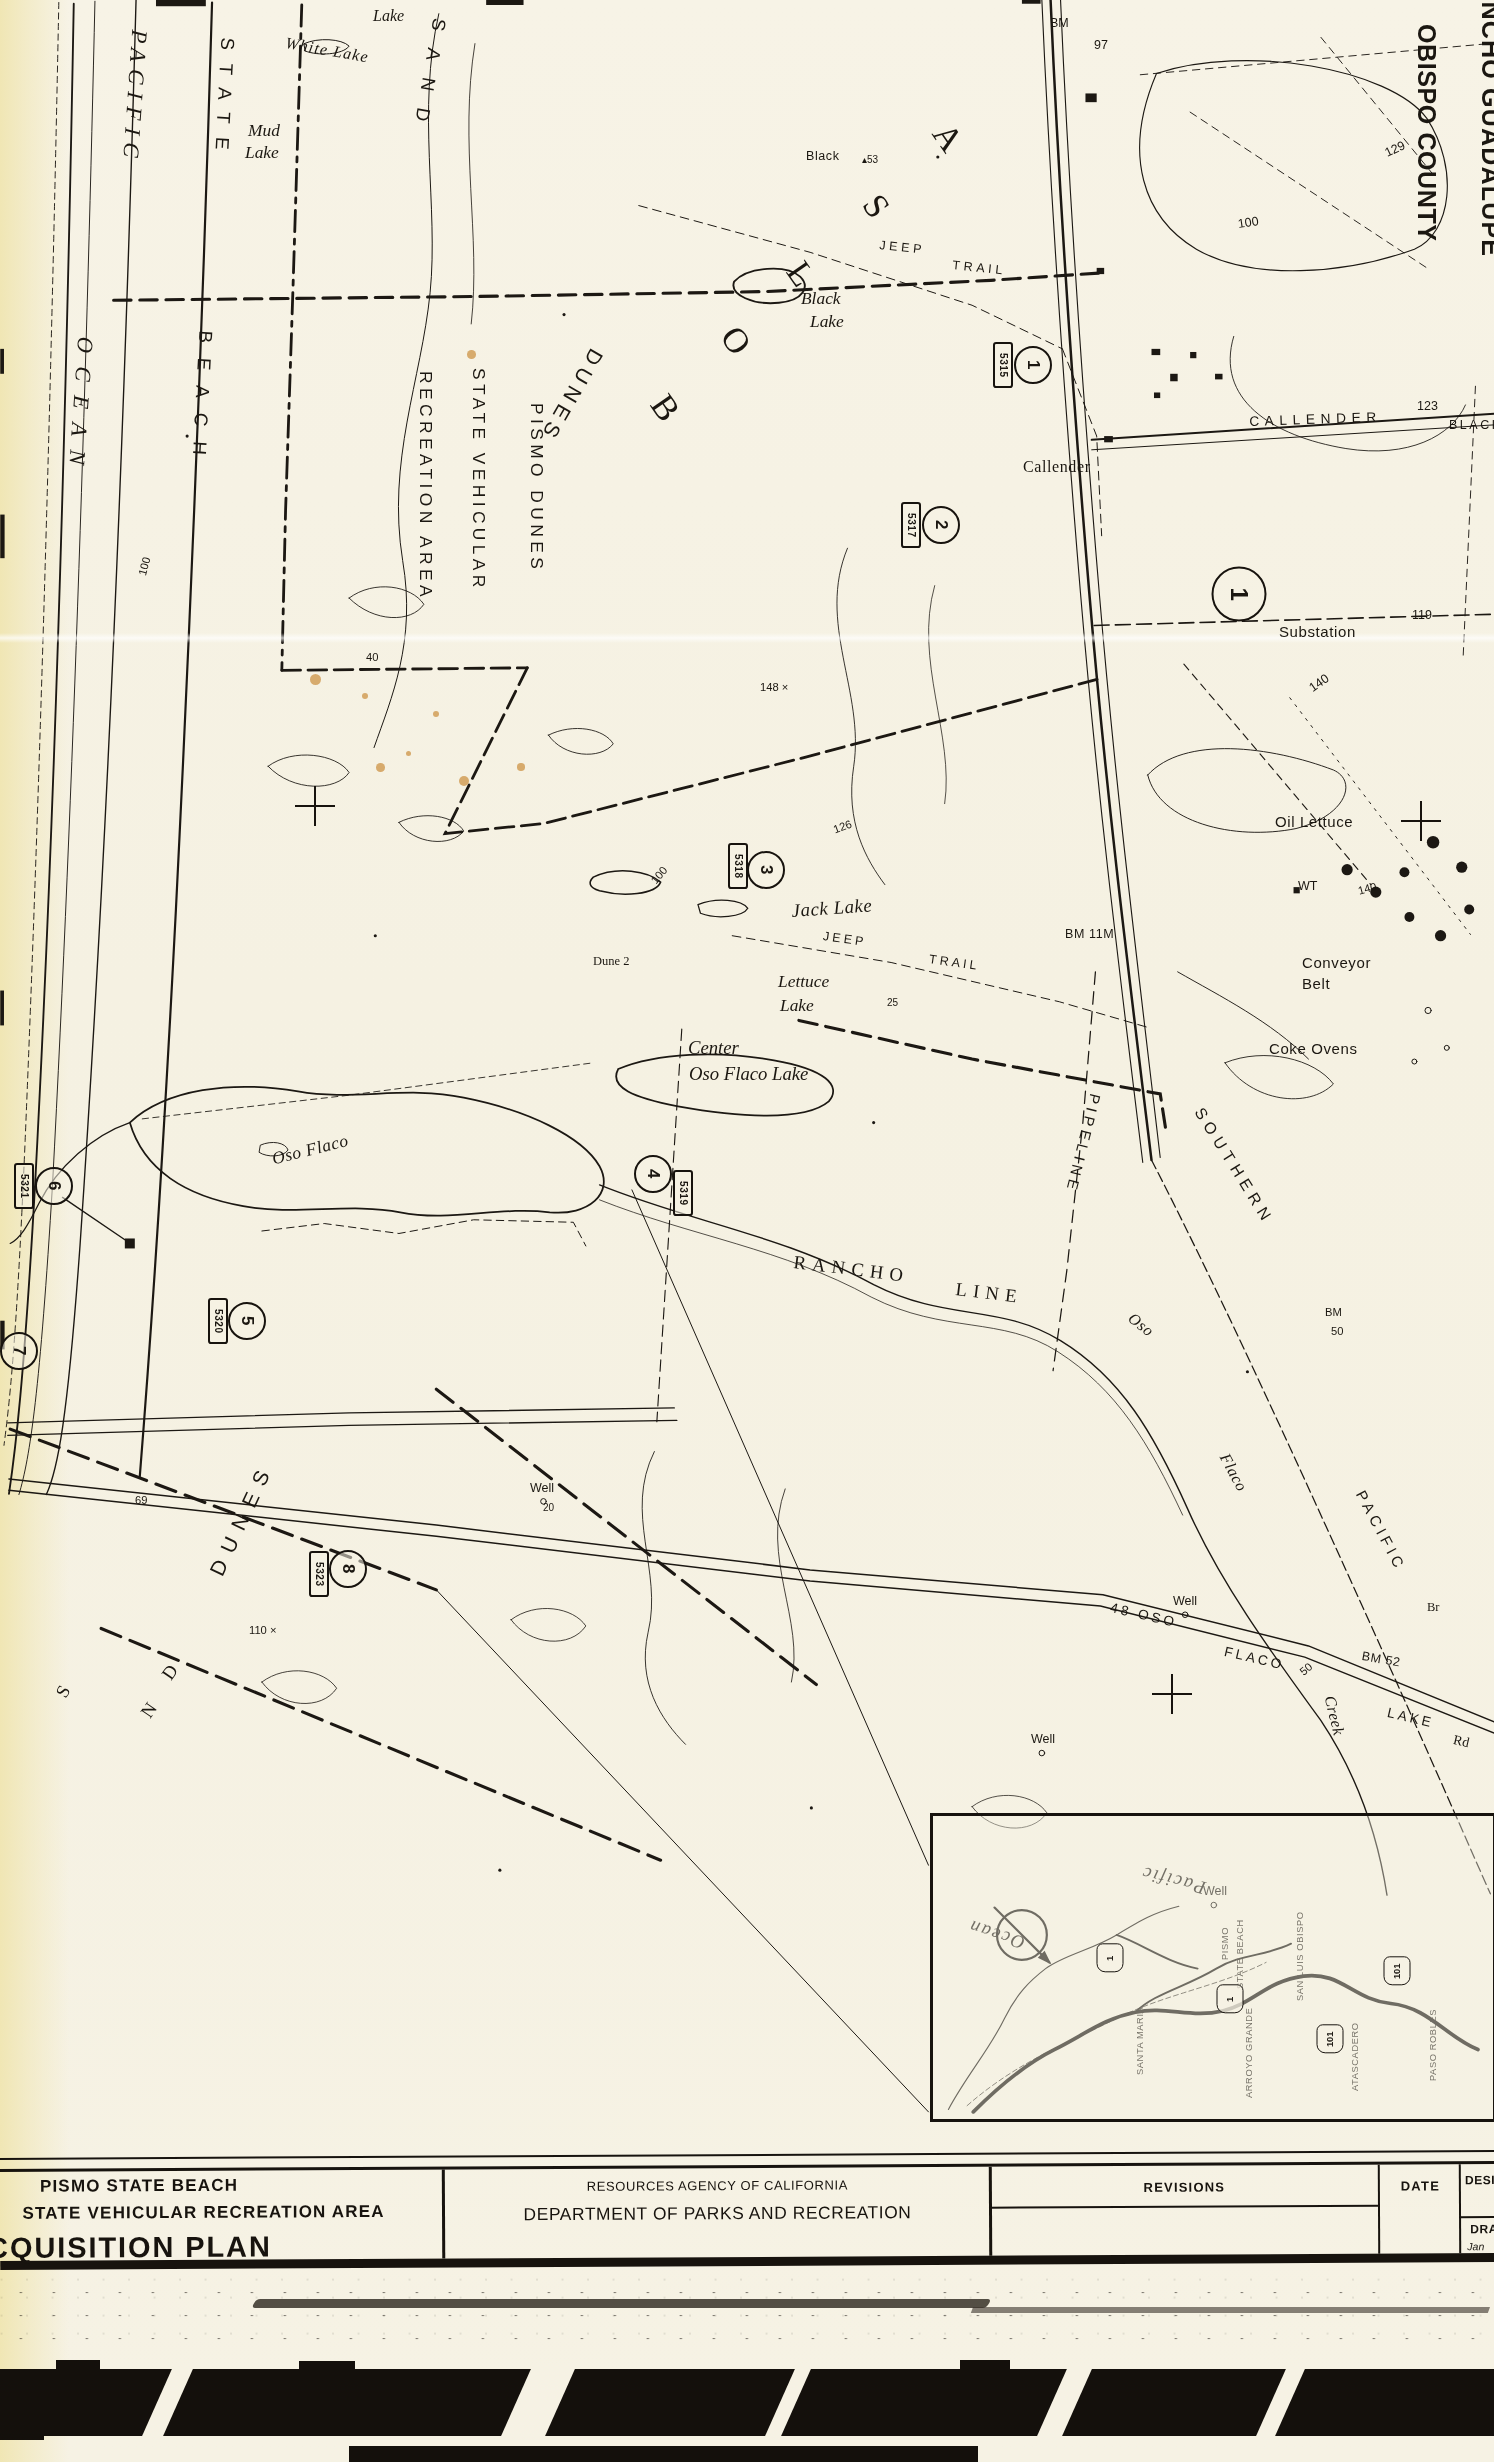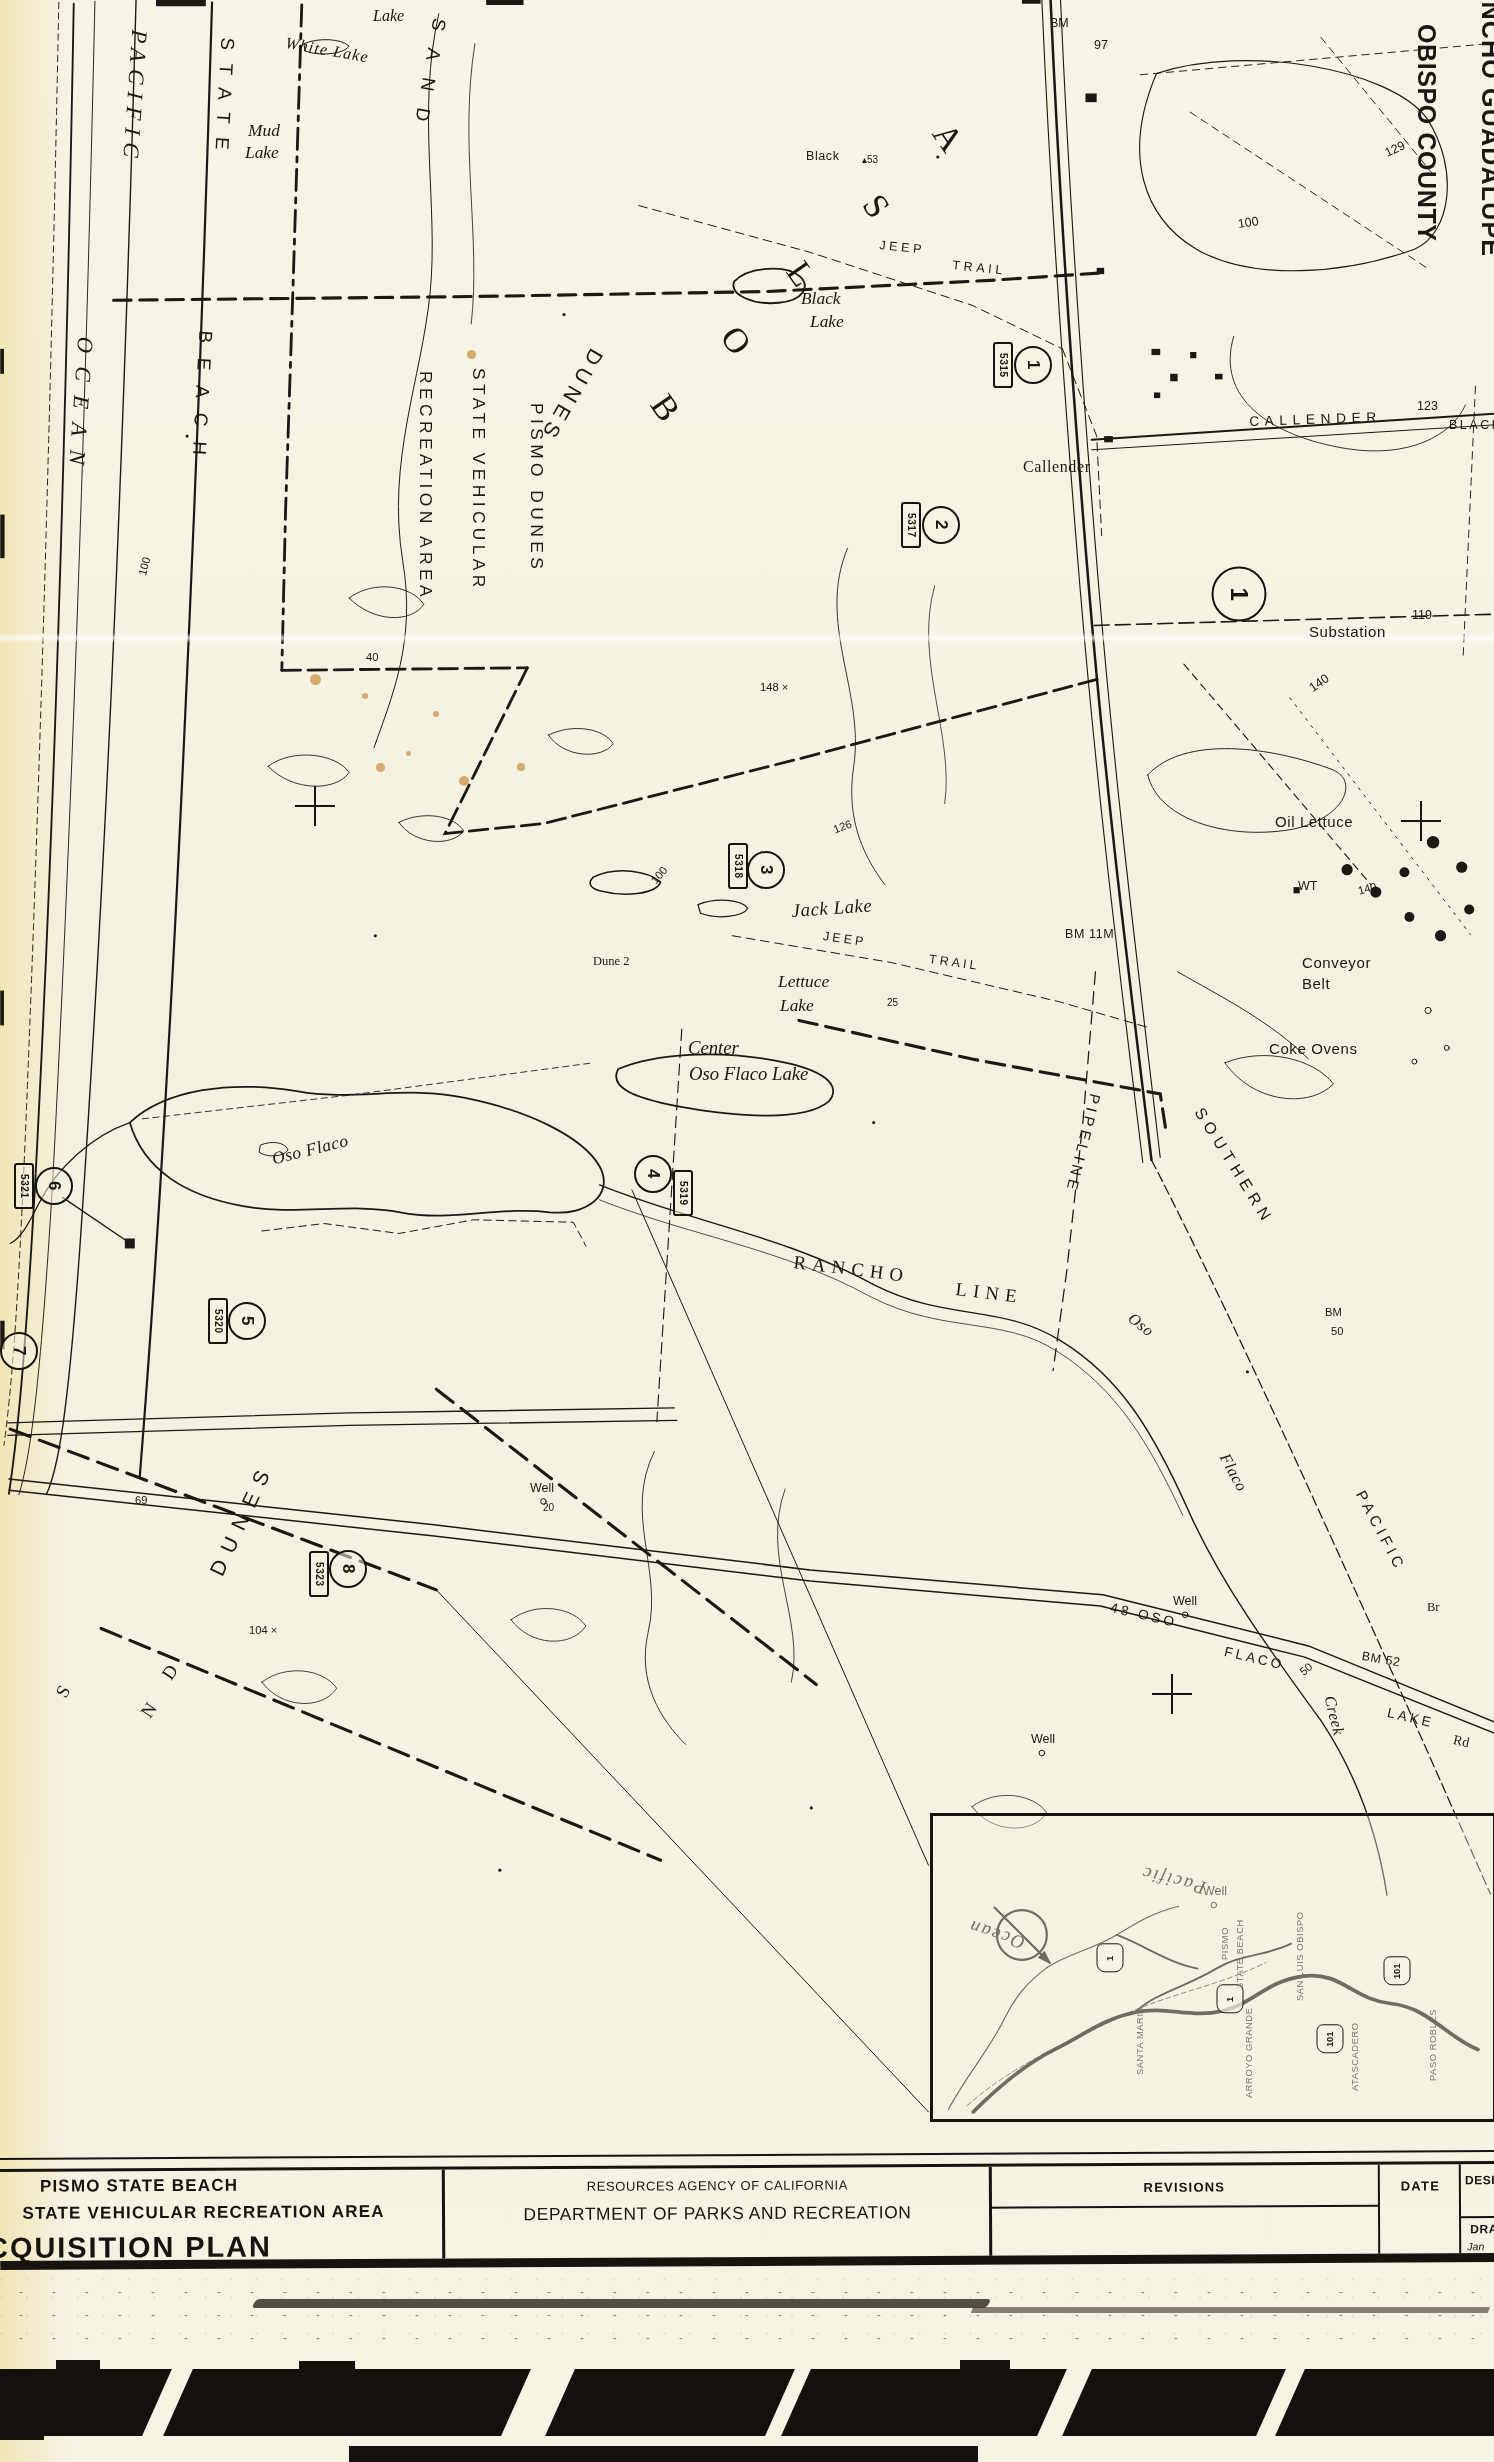--- a/index.html
+++ b/index.html
@@ -228,21 +228,21 @@
       <span class="lbl " style="left: 880px; top: 239px; font-size: 12.5px; letter-spacing: 3.7px; transform: rotate(6deg);">JEEP</span>
       <span class="lbl " style="left: 953px; top: 259px; font-size: 12.5px; letter-spacing: 3.7px; transform: rotate(6deg);">TRAIL</span>
       <span class="lbl si" style="left: 801px; top: 289px; font-size: 17.4px;">Black</span>
       <span class="lbl si" style="left: 810px; top: 312px; font-size: 17.4px;">Lake</span>
       <span class="lbl " style="left: 1249px; top: 415px; font-size: 13.7px; letter-spacing: 5.6px; transform: rotate(-2deg);">CALLENDER</span>
       <span class="lbl " style="left: 1417px; top: 400px; font-size: 12.5px;">123</span>
       <span class="lbl " style="left: 1449px; top: 419px; font-size: 12.5px; letter-spacing: 2.5px;">BLACK</span>
       <span class="lbl " style="left: 1237px; top: 218px; font-size: 12.5px; transform: rotate(-8deg);">100</span>
       <span class="lbl " style="left: 1383px; top: 148px; font-size: 12.5px; transform: rotate(-25deg);">129</span>
       <span class="lbl sr" style="left: 1023px; top: 459px; font-size: 16px; letter-spacing: 0.6px;">Callender</span>
-      <span class="lbl " style="left: 1279px; top: 624px; font-size: 15px; letter-spacing: 0.6px; margin-left: 30px;">Substation</span>
+      <span class="lbl " style="left: 1279px; top: 624px; font-size: 15px; letter-spacing: 0.6px;">Substation</span>
       <span class="lbl " style="left: 1412px; top: 609px; font-size: 12.5px;">119</span>
       <span class="lbl " style="left: 1307px; top: 684px; font-size: 12.5px; transform: rotate(-35deg);">140</span>
       <span class="lbl " style="left: 1357px; top: 886px; font-size: 11.2px; transform: rotate(-15deg);">140</span>
       <span class="lbl " style="left: 1275px; top: 814px; font-size: 15px; letter-spacing: 0.6px;">Oil Lettuce</span>
       <span class="lbl " style="left: 1298px; top: 880px; font-size: 12.5px;">WT</span>
       <span class="lbl " style="left: 1302px; top: 955px; font-size: 15px; letter-spacing: 0.6px;">Conveyor</span>
       <span class="lbl " style="left: 1302px; top: 976px; font-size: 15px; letter-spacing: 0.6px;">Belt</span>
       <span class="lbl " style="left: 1269px; top: 1041px; font-size: 15px; letter-spacing: 0.6px;">Coke Ovens</span>
       <span class="lbl " style="left: 1065px; top: 928px; font-size: 12.5px; letter-spacing: 0.6px;">BM 11M</span>
       <span class="lbl " style="left: 824px; top: 930px; font-size: 12.5px; letter-spacing: 3.1px; transform: rotate(8deg);">JEEP</span>
@@ -275,21 +275,21 @@
       <span class="lbl " style="left: 1389px; top: 1706px; font-size: 13.7px; letter-spacing: 3.1px; transform: rotate(13deg);">LAKE</span>
       <span class="lbl sr" style="left: 1455px; top: 1733px; font-size: 13.7px; transform: rotate(13deg);">Rd</span>
       <span class="lbl " style="left: 1363px; top: 1650px; font-size: 12.5px; letter-spacing: 0.6px; transform: rotate(10deg);">BM 52</span>
       <span class="lbl " style="left: 1298px; top: 1669px; font-size: 11.2px; transform: rotate(-40deg);">50</span>
       <span class="lbl sr" style="left: 1427px; top: 1601px; font-size: 12.5px; text-align: center;">Br</span>
       <span class="lbl " style="left: 1173px; top: 1595px; font-size: 12.5px;">Well</span>
       <span class="lbl " style="left: 1031px; top: 1733px; font-size: 12.5px;">Well</span>
       <span class="lbl " style="left: 1203px; top: 1885px; font-size: 12.5px;">Well</span>
       <span class="lbl " style="left: 530px; top: 1482px; font-size: 12.5px;">Well</span>
       <span class="lbl " style="left: 543px; top: 1503px; font-size: 10px;">20</span>
-      <span class="lbl " style="left: 249px; top: 1625px; font-size: 11.2px;">104 ×</span>
+      <span class="lbl " style="left: 249px; top: 1625px; font-size: 11.2px;">110 ×</span>
       <span class="lbl " style="left: 135px; top: 1495px; font-size: 11.2px;">69</span>
       <span class="lbl " style="left: 206px; top: 1570px; font-size: 21px; letter-spacing: 10px; transform: rotate(-65deg);">DUNES</span>
       <span class="lbl sr" style="left: 52px; top: 1691px; font-size: 18.7px; transform: rotate(-60deg);">S</span>
       <span class="lbl sr" style="left: 137px; top: 1710px; font-size: 18.7px; transform: rotate(-55deg);">N</span>
       <span class="lbl sr" style="left: 158px; top: 1672px; font-size: 18.7px; transform: rotate(-55deg);">D</span>
       <span class="lbl si" style="left: 1203px; top: 1898px; font-size: 18.7px; letter-spacing: 1.9px; transform: rotate(-166deg);">Pacific</span>
       <span class="lbl si" style="left: 1021px; top: 1953px; font-size: 18.7px; letter-spacing: 1.9px; transform: rotate(-162deg);">Ocean</span>
       <span class="lbl " style="left: 1221px; top: 1960px; font-size: 9.3px; letter-spacing: 0.6px; transform: rotate(-90deg);">PISMO</span>
       <span class="lbl " style="left: 1236px; top: 1989px; font-size: 9.3px; letter-spacing: 0.6px; transform: rotate(-90deg);">STATE BEACH</span>
       <span class="lbl " style="left: 1136px; top: 2075px; font-size: 9.3px; letter-spacing: 0.6px; transform: rotate(-90deg);">SANTA MARIA</span>

